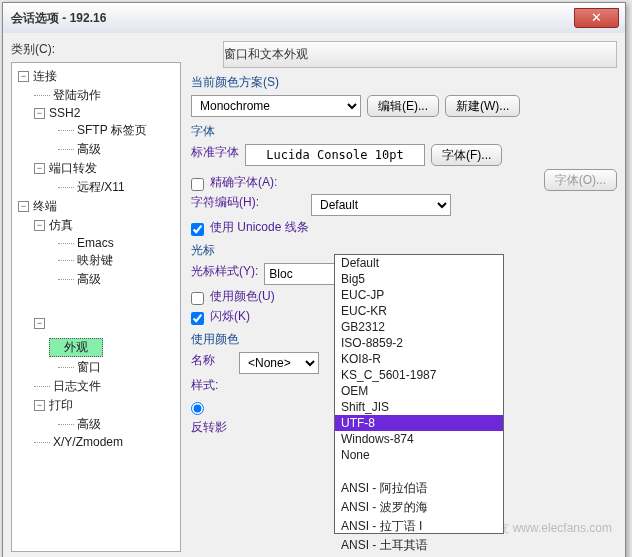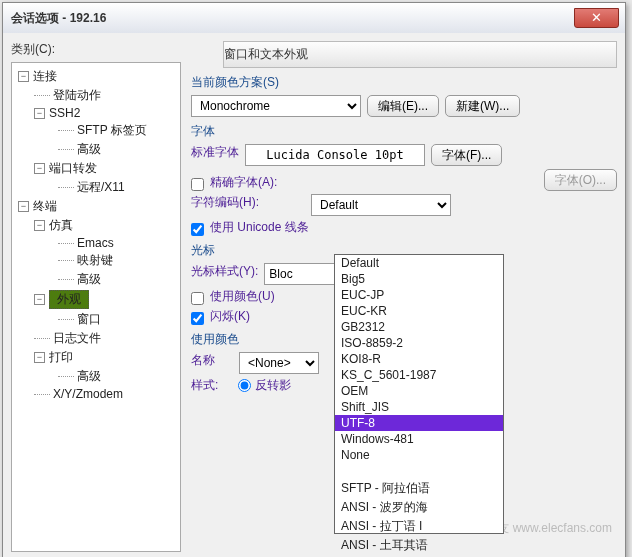--- a/index.html
+++ b/index.html
@@ -15,21 +15,21 @@
     .sidebar { width: 170px; }
     .sidebar-label { margin-bottom: 4px; color: #333; }
     .tree { border: 1px solid #aaa; background: #fff; height: 490px; padding: 4px 2px; overflow: auto; }
     .tree-item { display: flex; align-items: center; padding: 1px 0; white-space: nowrap; }
     .tree-item.d1 { padding-left: 4px; }
     .tree-item.d2 { padding-left: 20px; }
     .tree-item.d3 { padding-left: 44px; }
     .toggle { width: 11px; height: 11px; border: 1px solid #888; display: inline-flex; align-items: center; justify-content: center; margin-right: 4px; font-size: 9px; line-height: 9px; color: #555; background: #fff; }
     .dots { display: inline-block; width: 16px; border-bottom: 1px dotted #999; margin-right: 3px; vertical-align: middle; }
     .tree-label { color: #222; }
-    .tree-label.sel { background: #4d7c0f; border: 1px dotted #555; padding: 0 7px; }
+    .tree-label.sel { background: #86efac; border: 1px dotted #555; padding: 0 14px; margin-top: 48px; }
     
     .main { flex: 1; position: relative; }
     .section-header { background: linear-gradient(#fdfdfd, #e5e5e5); border: 1px solid #bbb; padding: 4px 0; margin-bottom: 6px; color: #333; margin-left: 32px; }
     .group-label { color: #1a4b8c; margin: 6px 0 4px 0; }
     
     .row { display: flex; align-items: flex-start; gap: 6px; margin: 3px 0; }
     .row label { color: #4c1d95; }
     
     select, input[type=text], .textfield, .btn {
       border: 1px solid #999; background: #fff; height: 22px; padding: 2px 4px;
@@ -43,21 +43,21 @@
     .checkbox-row { display: flex; align-items: flex-end; gap: 4px; }
     .checkbox-row input { margin-right: 2px; }
     
     .encoding-select { width: 140px; position: relative; }
     
     .dropdown { position: absolute; left: 334px; top: 254px; width: 170px; background: #fff; border: 1px solid #666; z-index: 100; max-height: 280px; overflow: visible; }
     .dropdown-item { padding: 1px 6px; color: #222; white-space: nowrap; }
     .dropdown-item.highlighted { background: #6d28d9; color: #fff; }
     
     .narrow-input { width: 80px; }
-    .radio-row { display: flex; align-items: center; gap: 4px; }
+    .radio-row { display: flex; align-items: flex-start; gap: 4px; flex-direction: column; }
     
     .watermark { position: absolute; right: 20px; bottom: 20px; color: #999; font-size: 14px; opacity: 0.6; }
   </style>
 </head>
 <body>
 
 <div class="window">
   <div class="titlebar">
     <span class="title-text">会话选项 - 192.16</span>
     <div class="close-btn">✕</div>
@@ -215,24 +215,24 @@
     <div class="dropdown-item">Big5</div>
     <div class="dropdown-item">EUC-JP</div>
     <div class="dropdown-item">EUC-KR</div>
     <div class="dropdown-item">GB2312</div>
     <div class="dropdown-item">ISO-8859-2</div>
     <div class="dropdown-item">KOI8-R</div>
     <div class="dropdown-item">KS_C_5601-1987</div>
     <div class="dropdown-item">OEM</div>
     <div class="dropdown-item">Shift_JIS</div>
     <div class="dropdown-item highlighted">UTF-8</div>
-    <div class="dropdown-item">Windows-481</div>
+    <div class="dropdown-item">Windows-874</div>
     <div class="dropdown-item">None</div>
     <div class="dropdown-item">&nbsp;</div>
-    <div class="dropdown-item">SFTP - 阿拉伯语</div>
+    <div class="dropdown-item">ANSI - 阿拉伯语</div>
     <div class="dropdown-item">ANSI - 波罗的海</div>
     <div class="dropdown-item">ANSI - 拉丁语 I</div>
     <div class="dropdown-item">ANSI - 土耳其语</div>
     <div class="dropdown-item">ANSI - 西里尔文</div>
   </div>
 
 <div class="watermark">
   <div>电子发烧友
 www.elecfans.com</div>
 </div>

